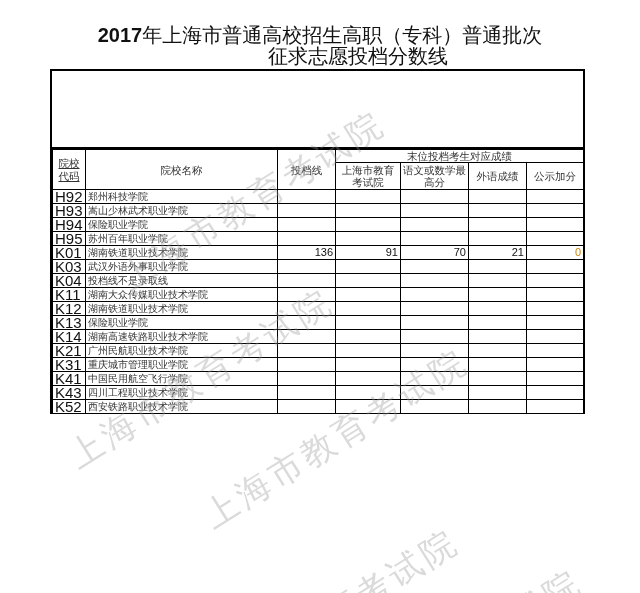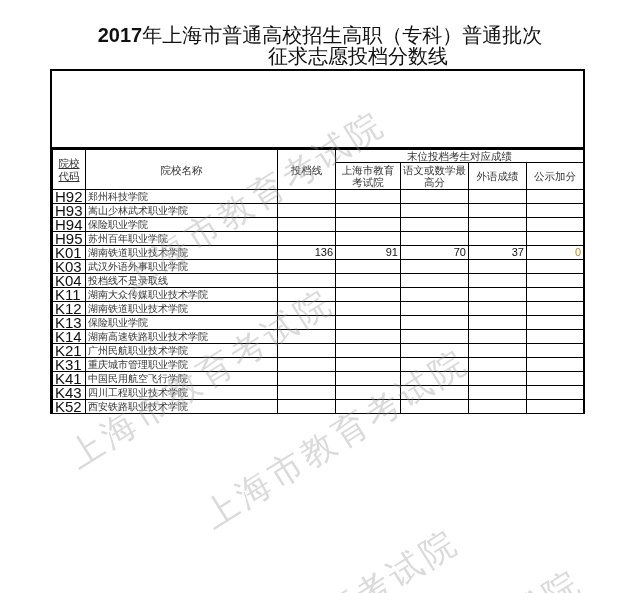--- a/index.html
+++ b/index.html
@@ -121,21 +121,21 @@
           <td class="num-cell"></td>
           <td class="num-cell"></td>
           <td class="num-cell accent"></td>
         </tr>
         <tr>
           <td class="code">K01</td>
           <td class="name">湖南铁道职业技术学院</td>
           <td class="num-cell">136</td>
           <td class="num-cell">91</td>
           <td class="num-cell">70</td>
-          <td class="num-cell">37</td>
+          <td class="num-cell">21</td>
           <td class="num-cell accent">0</td>
         </tr>
         <tr>
           <td class="code">K03</td>
           <td class="name">武汉外语外事职业学院</td>
           <td class="num-cell"></td>
           <td class="num-cell"></td>
           <td class="num-cell"></td>
           <td class="num-cell"></td>
           <td class="num-cell accent"></td>

